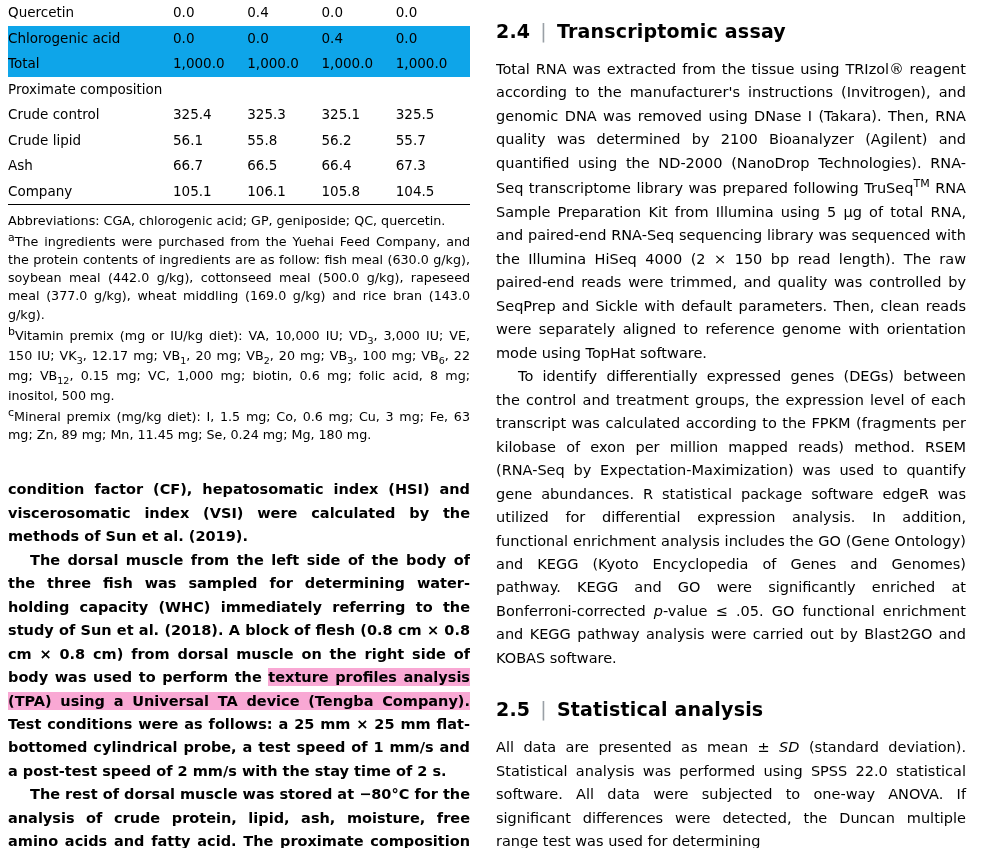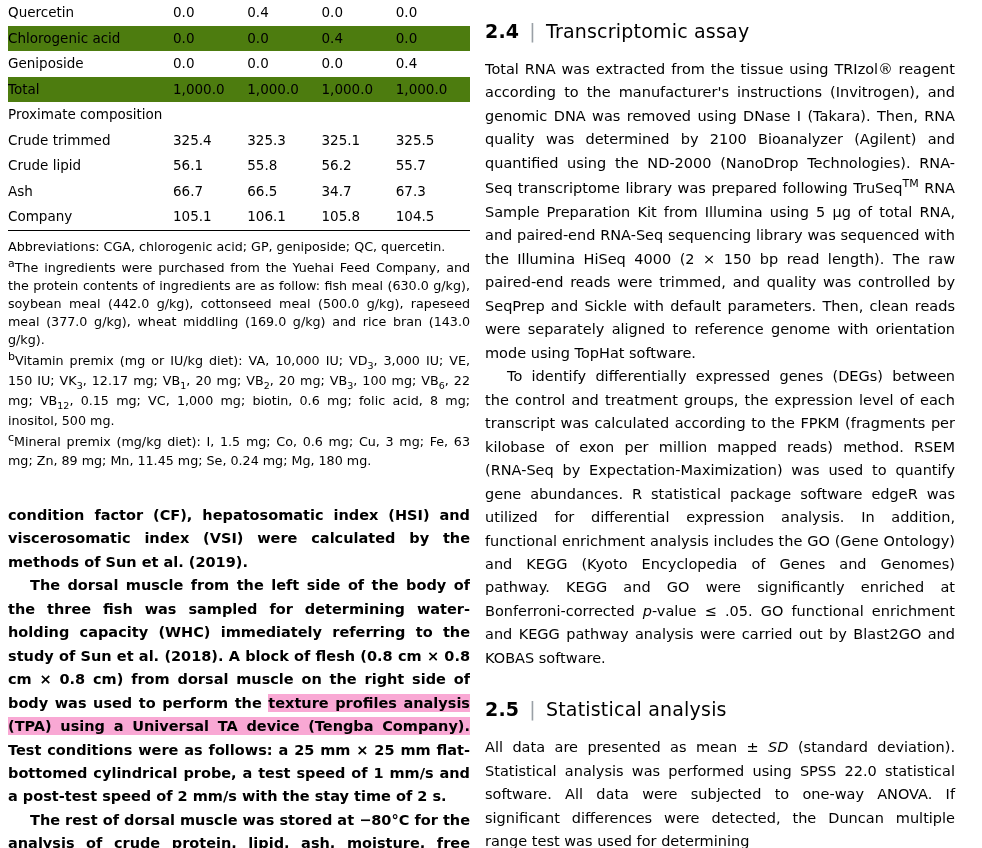--- a/index.html
+++ b/index.html
@@ -23,42 +23,42 @@
   .col-left {
     position: absolute;
     left: 8px;
     top: 0;
     width: 462px;
     height: 848px;
     overflow: hidden;
   }
   .col-right {
     position: absolute;
-    left: 485px;
+    left: 496px;
     top: 0;
     width: 474px;
     height: 848px;
     overflow: hidden;
   }
 
   
   table.tbl {
     border-collapse: collapse;
     width: 462px;
     font-size: 13.5px;
     line-height: 1.15;
   }
   table.tbl td {
     padding: 5px 0 5px 0;
     vertical-align: top;
     white-space: nowrap;
   }
   td.c-label { width: 160px; padding-left: 2px; }
   td.c-num { width: 72px; }
-  tr.shaded { background: #4d7c0f; }
+  tr.shaded { background: #0ea5e9; }
   tr.rule-bottom td { border-bottom: 1px solid #000; }
   .indent { padding-left: 14px; }
 
   
   .footnotes {
     font-size: 12.7px;
     line-height: 1.42;
     margin-top: 7px;
     width: 462px;
     text-align: justify;
@@ -94,21 +94,21 @@
     font-weight: bold;
     letter-spacing: 0.2px;
     margin: 0 0 16px 0;
   }
   .heading .num { margin-right: 10px; }
   .heading .bar {
     color: #9aa0a6;
     font-weight: normal;
     margin-right: 10px;
   }
-  .heading .txt { font-weight: normal; }
+  .heading .txt { font-weight: bold; }
 
   .hl {
     background: #f9a8d4;
     padding: 1px 0;
   }
   .spacer-28 { height: 28px; }
   .spacer-20 { height: 20px; }
   .spacer-34 { height: 34px; }
 </style>
 </head>
@@ -127,60 +127,53 @@
           <td class="c-num">0.0</td>
           <td class="c-num">0.0</td>
         </tr>
         <tr class="shaded">
           <td class="c-label">Chlorogenic acid</td>
           <td class="c-num">0.0</td>
           <td class="c-num">0.0</td>
           <td class="c-num">0.4</td>
           <td class="c-num">0.0</td>
         </tr>
-        <tr>
-          <td class="c-label">Geniposide</td>
-          <td class="c-num">0.0</td>
-          <td class="c-num">0.0</td>
-          <td class="c-num">0.0</td>
-          <td class="c-num">0.4</td>
-        </tr>
         <tr class="shaded">
           <td class="c-label">Total</td>
           <td class="c-num">1,000.0</td>
           <td class="c-num">1,000.0</td>
           <td class="c-num">1,000.0</td>
           <td class="c-num">1,000.0</td>
         </tr>
         <tr>
           <td class="c-label">Proximate composition</td>
           <td class="c-num"></td>
           <td class="c-num"></td>
           <td class="c-num"></td>
           <td class="c-num"></td>
         </tr>
         <tr>
-          <td class="c-label indent">Crude trimmed</td>
+          <td class="c-label indent">Crude control</td>
           <td class="c-num">325.4</td>
           <td class="c-num">325.3</td>
           <td class="c-num">325.1</td>
           <td class="c-num">325.5</td>
         </tr>
         <tr>
           <td class="c-label indent">Crude lipid</td>
           <td class="c-num">56.1</td>
           <td class="c-num">55.8</td>
           <td class="c-num">56.2</td>
           <td class="c-num">55.7</td>
         </tr>
         <tr>
           <td class="c-label indent">Ash</td>
           <td class="c-num">66.7</td>
           <td class="c-num">66.5</td>
-          <td class="c-num">34.7</td>
+          <td class="c-num">66.4</td>
           <td class="c-num">67.3</td>
         </tr>
         <tr class="rule-bottom">
           <td class="c-label indent">Company</td>
           <td class="c-num">105.1</td>
           <td class="c-num">106.1</td>
           <td class="c-num">105.8</td>
           <td class="c-num">104.5</td>
         </tr>
       </tbody>

